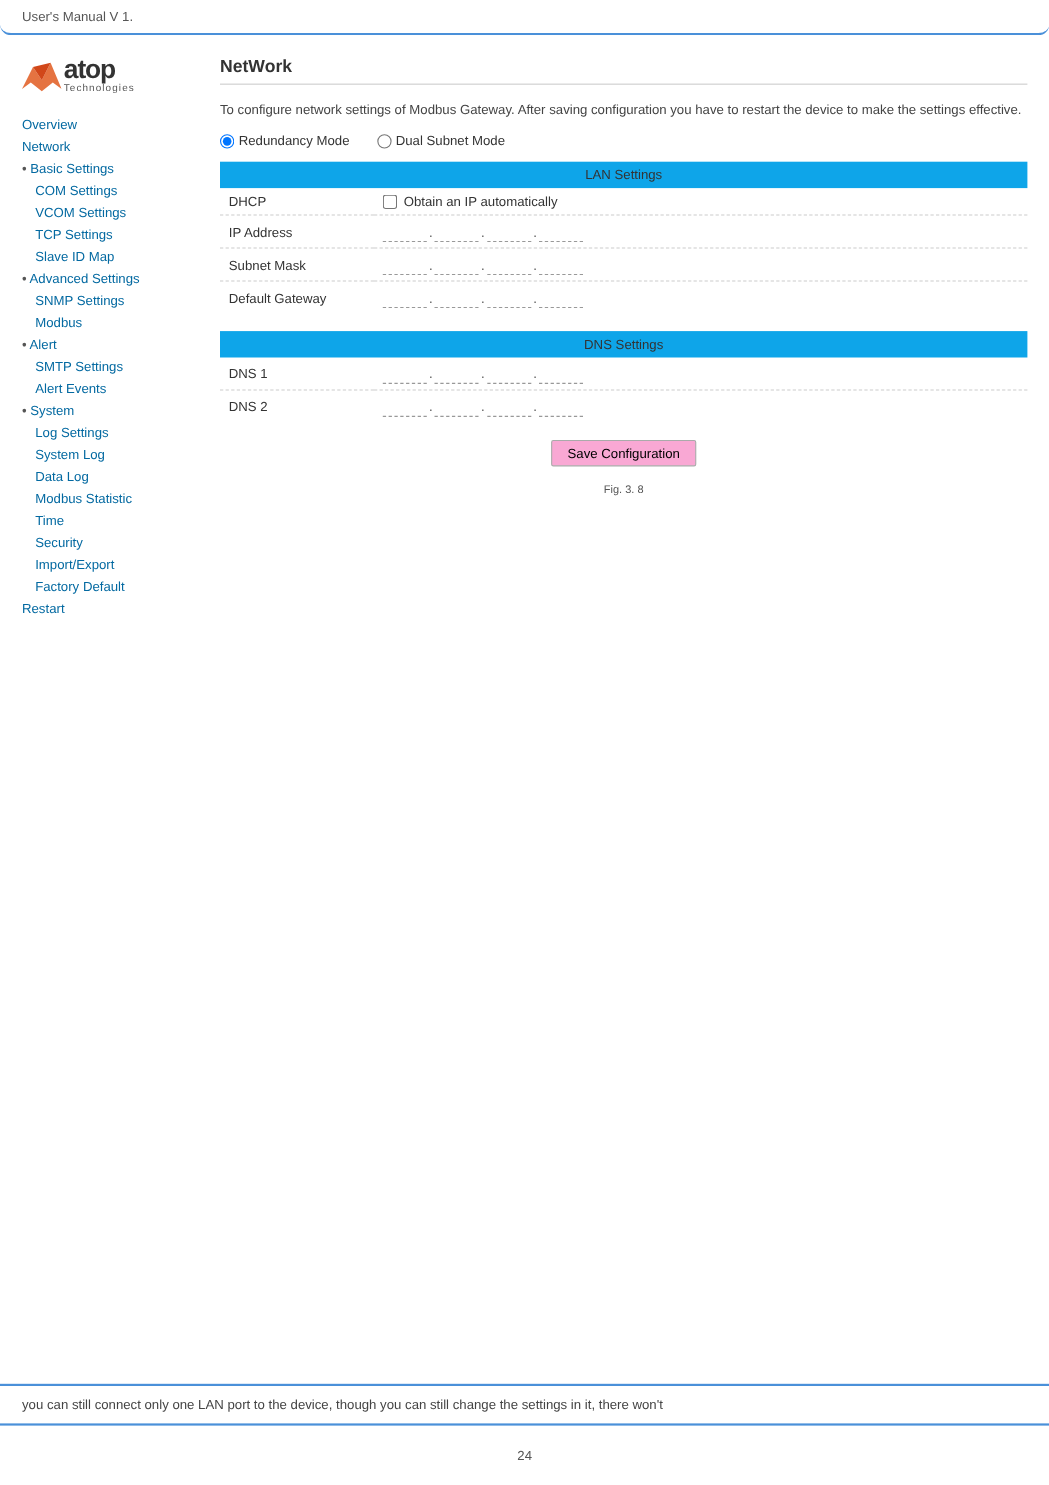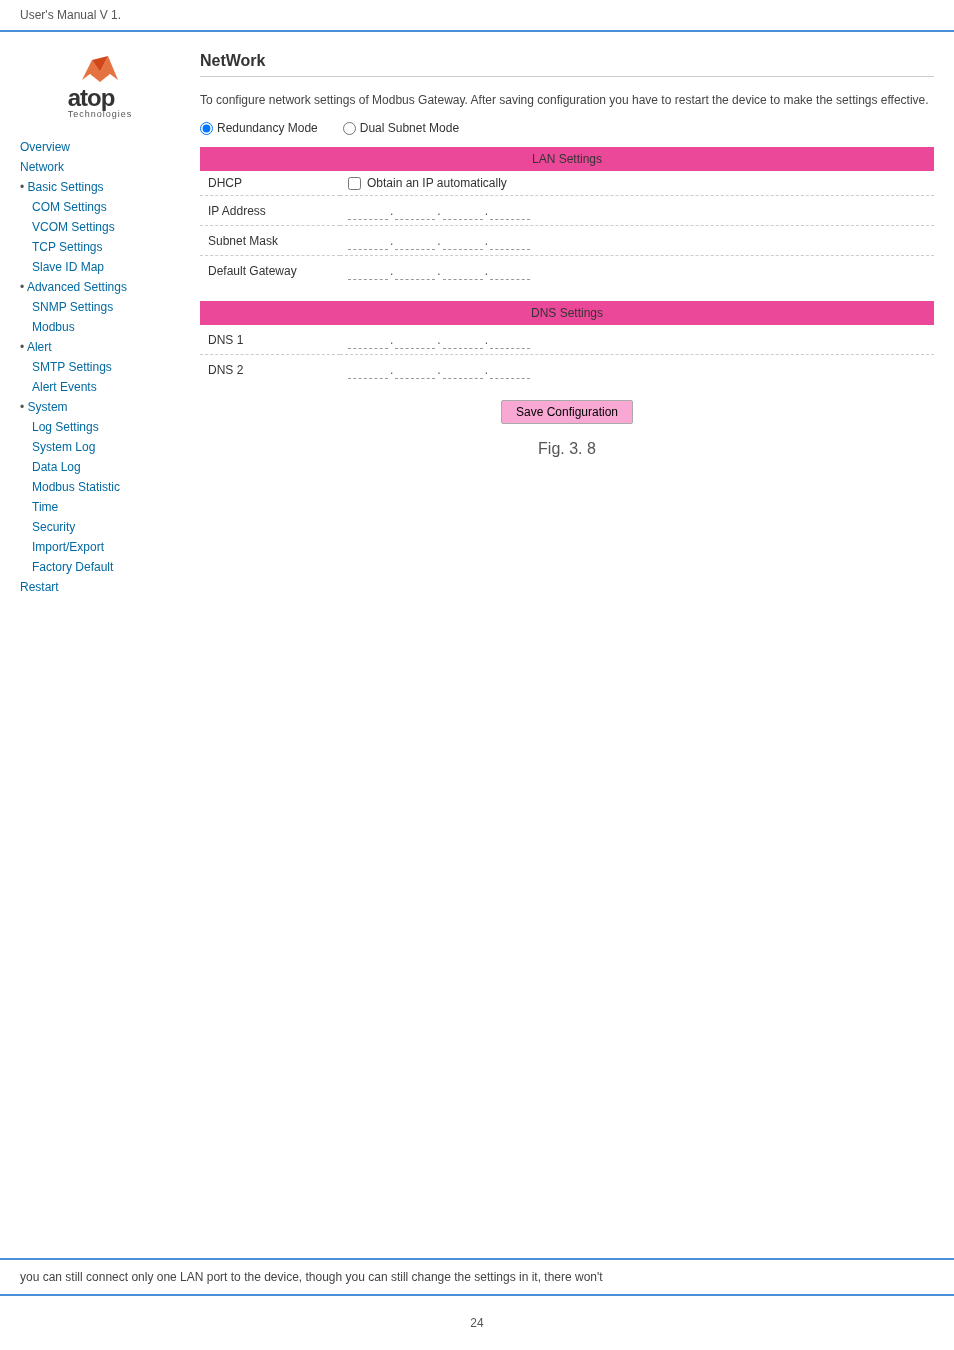--- a/index.html
+++ b/index.html
@@ -11,20 +11,21 @@
       width: 954px;
       min-height: 1350px;
     }
 
     
     .page-header {
       border-bottom: 2px solid #4a90d9;
       padding: 8px 20px;
       font-size: 12px;
       color: #555;
+      border-radius: 10px;
     }
 
     
     .page-wrapper {
       display: flex;
       flex-direction: column;
       min-height: 1350px;
     }
 
     .content-area {
@@ -104,21 +105,21 @@
 
     
     .settings-table {
       width: 100%;
       border-collapse: collapse;
       margin-bottom: 16px;
       font-size: 12px;
     }
 
     .settings-table thead tr {
-      background-color: #ec4899;
+      background-color: #0ea5e9;
     }
 
     .settings-table thead th {
       text-align: center;
       padding: 5px 8px;
       font-weight: normal;
       font-size: 12px;
       color: #333;
     }
 
@@ -178,21 +179,21 @@
       border: 1px solid #aaa;
       padding: 4px 14px;
       font-size: 12px;
       cursor: pointer;
       border-radius: 2px;
     }
 
     
     .fig-caption {
       text-align: center;
-      font-size: 16px;
+      font-size: 10px;
       color: #555;
       margin-top: 16px;
     }
 
     
     .footer-note {
       border-top: 2px solid #4a90d9;
       border-bottom: 2px solid #4a90d9;
       padding: 10px 20px;
       font-size: 12px;
@@ -207,21 +208,20 @@
       color: #555;
       padding: 20px 0;
     }
 
     
     .atop-logo {
       display: flex;
       align-items: center;
       gap: 2px;
       margin-bottom: 18px;
-      flex-direction: column;
     }
 
     .logo-icon {
       width: 36px;
       height: 32px;
     }
 
     .logo-text-area {
       display: flex;
       flex-direction: column;

